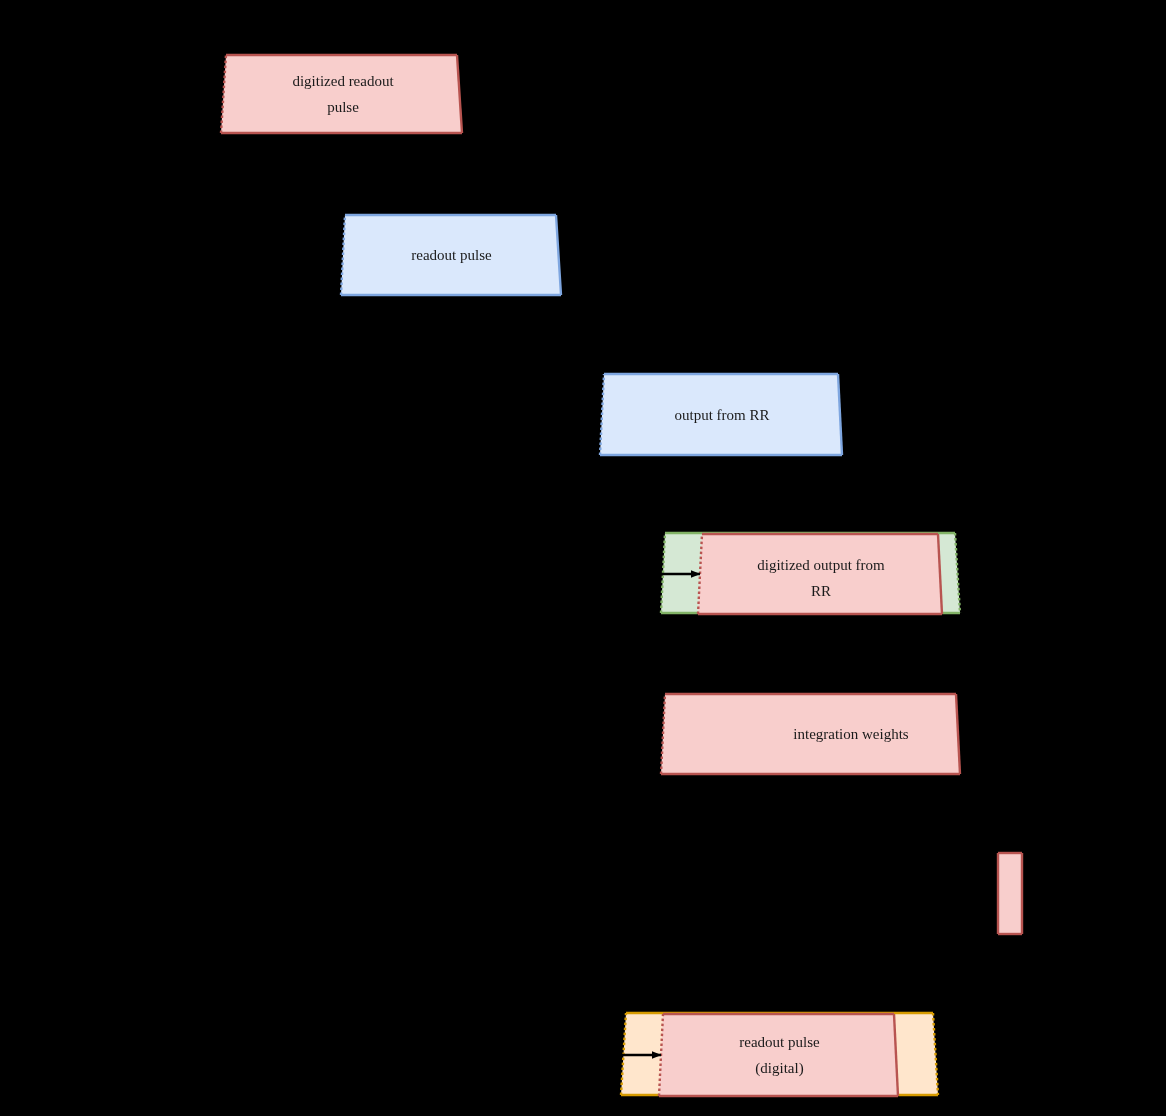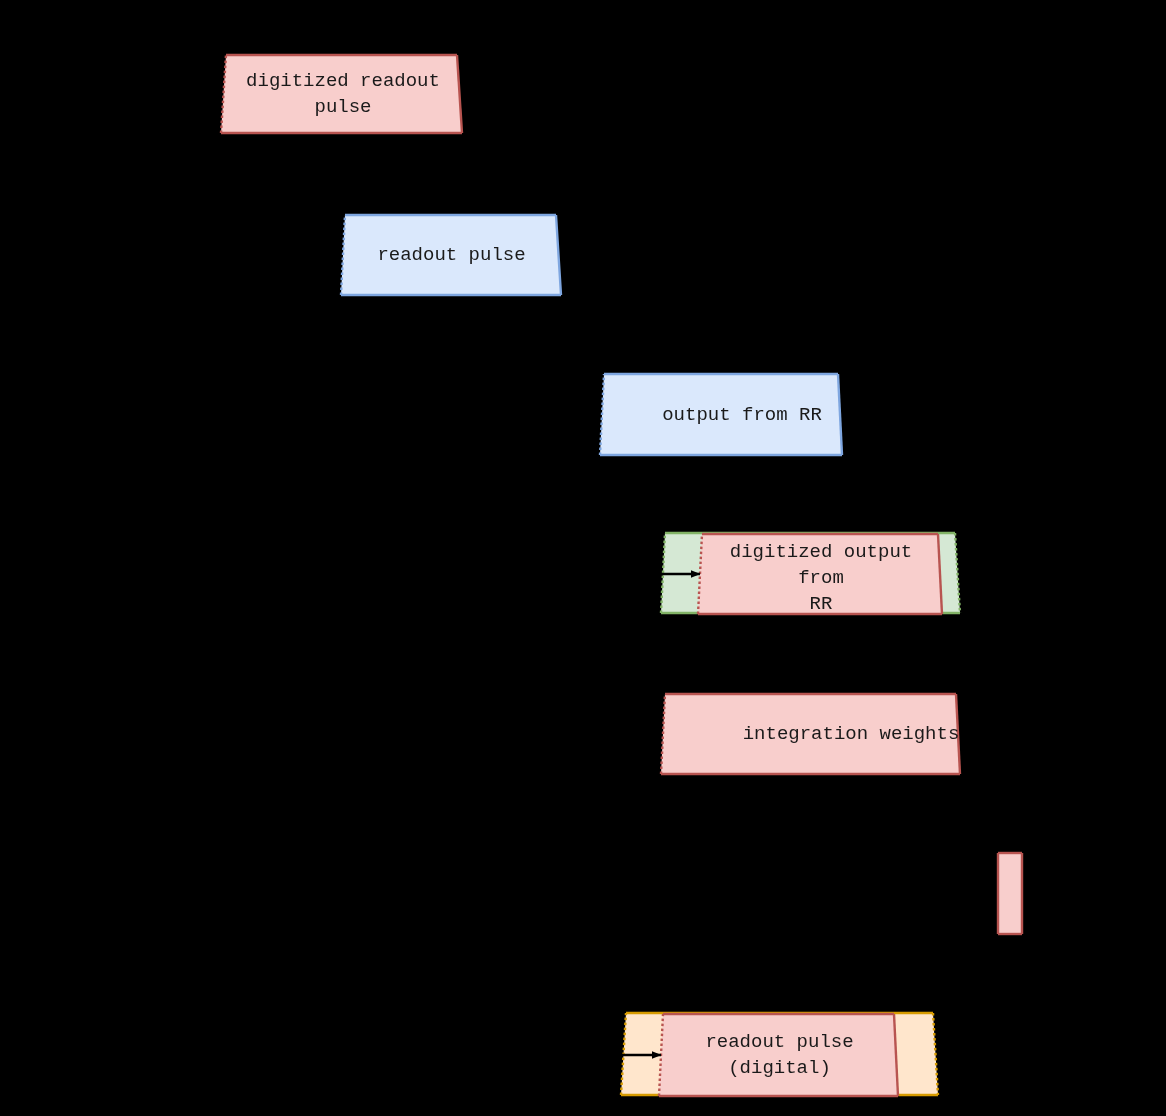--- a/index.html
+++ b/index.html
@@ -26,23 +26,23 @@
     width: 1166px;
     height: 1116px;
   }
   .lbl {
     position: absolute;
     display: flex;
     align-items: center;
     justify-content: center;
     text-align: center;
     color: #1a1a1a;
-    font-size: 19px;
+    font-size: 15px;
     line-height: 26px;
-    font-family: Liberation Mono, monospace;
+    font-family: Liberation Serif, serif;
     pointer-events: none;
     white-space: pre-line;
   }
 </style>
 </head>
 <body>
 
 <div id="canvas">
   <svg class="layer" viewBox="0 0 1166 1116" xmlns="http://www.w3.org/2000/svg">
     <defs>
@@ -99,20 +99,20 @@
       </g>
     <g id="arrows-group">
         <line x1="659" y1="574" x2="700" y2="574" stroke="#000000" stroke-width="2.6" marker-end="url(#arrowhead)"></line>
         <line x1="619" y1="1055" x2="661" y2="1055" stroke="#000000" stroke-width="2.6" marker-end="url(#arrowhead)"></line>
       </g>
   </svg>
   <div id="labels-group">
       <div class="lbl" style="left: 226px; top: 55px; width: 234px; height: 78px;">digitized readout
 pulse</div>
       <div class="lbl" style="left: 345px; top: 215px; width: 213px; height: 80px;">readout pulse</div>
-      <div class="lbl" style="left: 624px; top: 374px; width: 236px; height: 81px;">output from RR</div>
+      <div class="lbl" style="left: 604px; top: 374px; width: 236px; height: 81px;">output from RR</div>
       <div class="lbl" style="left: 702px; top: 534px; width: 238px; height: 88px;">digitized output from
 RR</div>
       <div class="lbl" style="left: 665px; top: 694px; width: 292px; height: 80px; padding-left: 40px;">integration weights</div>
       <div class="lbl" style="left: 663px; top: 1014px; width: 233px; height: 82px;">readout pulse
 (digital)</div>
     </div>
 </div>
 
 </body></html>

